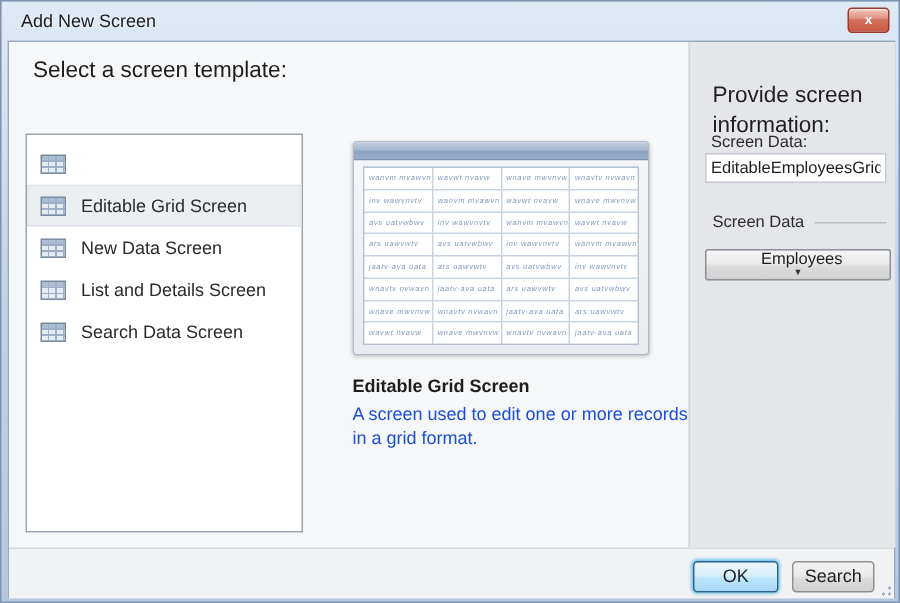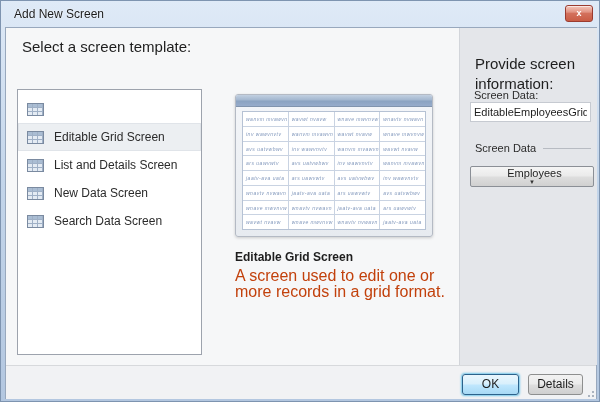--- a/index.html
+++ b/index.html
@@ -79,21 +79,21 @@
     background:#ffffff;overflow:hidden;white-space:nowrap;
     font-size:5px;font-style:italic;color:#8298bc;line-height:14px;
     padding-left:3px;letter-spacing:.5px;
   }
   
   .desc-title{
     position:absolute;left:229px;top:222px;font-size:12px;font-weight:bold;color:#1e1e1e;
   }
   .desc-text{
     position:absolute;left:229px;top:240px;width:228px;
-    font-size:16px;color:#c2410c;line-height:16px;
+    font-size:12px;color:#1d4ed8;line-height:16px;
   }
   
   .right-panel{
     position:absolute;left:453px;top:0;width:138px;height:337px;
     background:#e4e6ea;border-left:1px solid #d2d5da;box-sizing:border-box;
   }
   .right-heading{
     position:absolute;left:15px;top:10px;width:118px;
     font-size:15px;color:#1e1e1e;line-height:20px;margin-top:16px;
   }
@@ -166,25 +166,25 @@
     <div class="template-list" id="template-list">
         <div class="tpl-item">
           <span class="tpl-icon"></span>
         </div>
         <div class="tpl-item selected">
           <span class="tpl-icon"></span>
           <span class="tpl-label">Editable Grid Screen</span>
         </div>
         <div class="tpl-item">
           <span class="tpl-icon"></span>
+          <span class="tpl-label">New Data Screen</span>
+        </div>
+        <div class="tpl-item">
+          <span class="tpl-icon"></span>
           <span class="tpl-label">List and Details Screen</span>
-        </div>
-        <div class="tpl-item">
-          <span class="tpl-icon"></span>
-          <span class="tpl-label">New Data Screen</span>
         </div>
         <div class="tpl-item">
           <span class="tpl-icon"></span>
           <span class="tpl-label">Search Data Screen</span>
         </div>
       </div>
 
     <div class="preview-win">
       <div class="preview-titlebar"></div>
       <div class="preview-grid" id="preview-grid">
@@ -235,18 +235,18 @@
         <span class="group-rule"></span>
       </div>
       <div class="combo">
         <span class="combo-text">Employees</span>
         <span class="combo-arrow">▼</span>
       </div>
     </div>
 
     <div class="footer">
       <div class="btn btn-ok">OK</div>
-      <div class="btn btn-cancel">Details</div>
+      <div class="btn btn-cancel">Search</div>
       <div class="resize-grip"></div>
     </div>
 
   </div>
 </div>
 
 </body></html>

